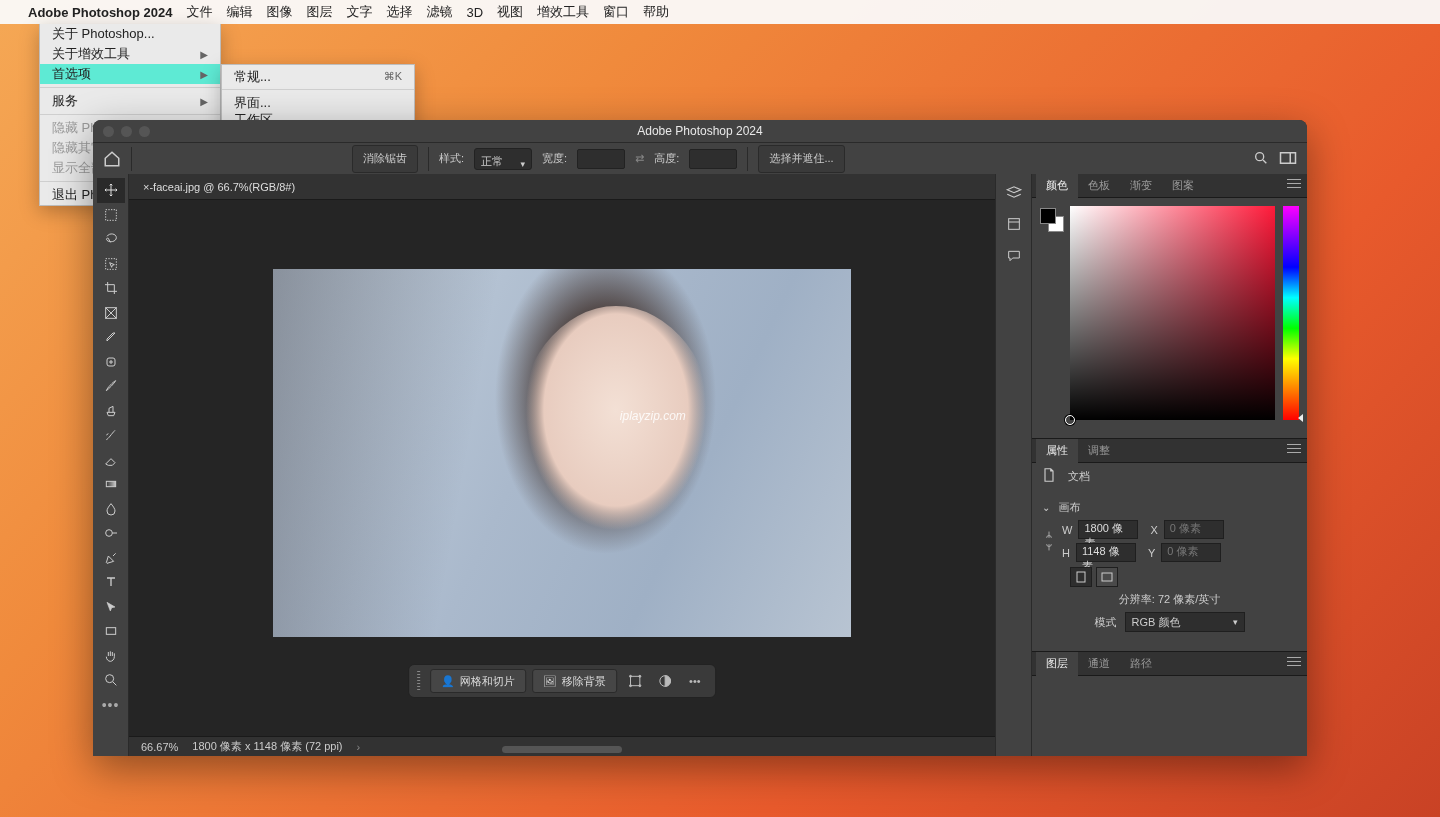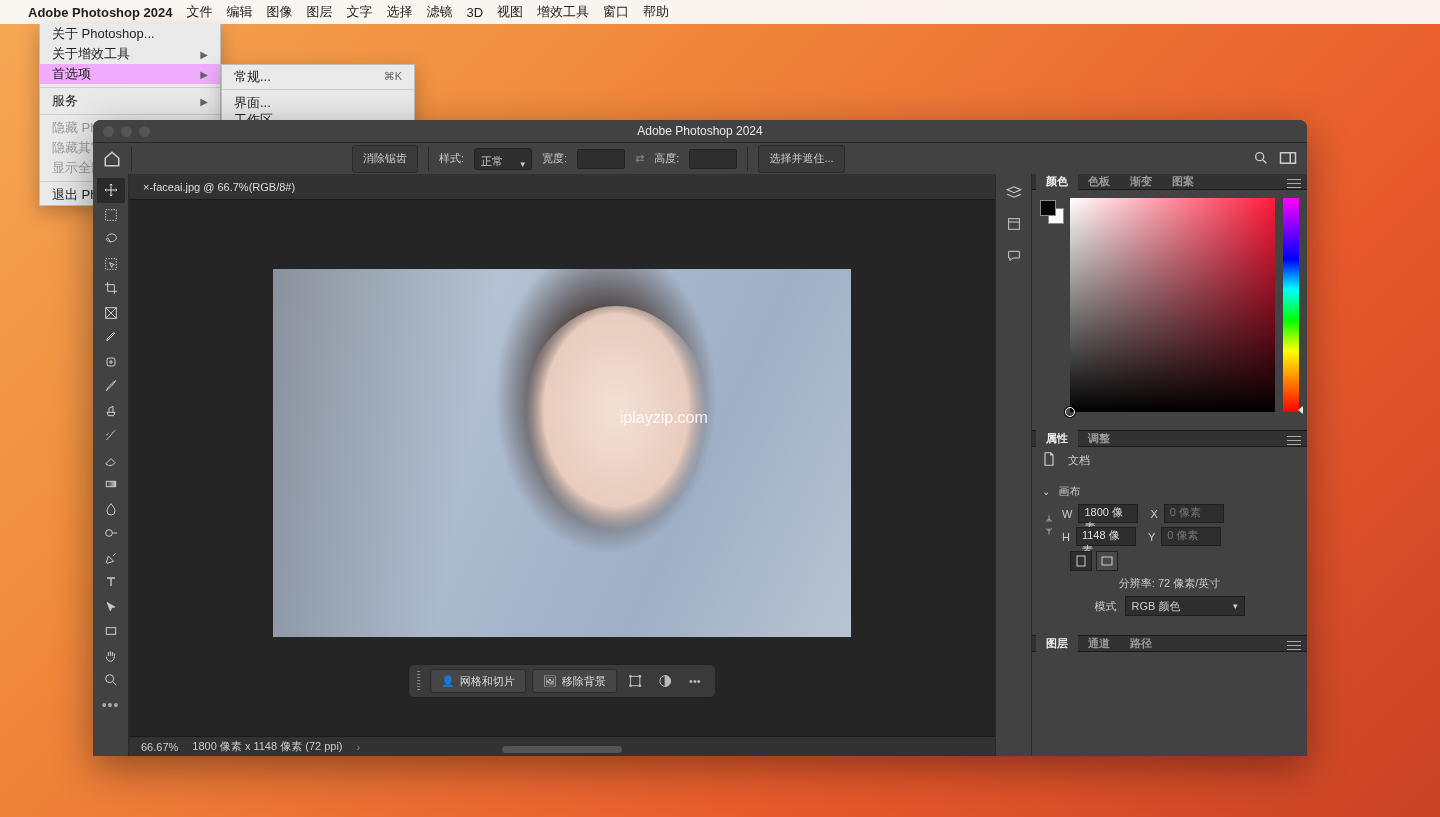--- a/index.html
+++ b/index.html
@@ -7,21 +7,21 @@
 
 
 .menubar { height: 24px; background: rgba(250,250,250,0.95); display: flex; align-items: center; padding: 0 14px; font-size: 13px; color: #222; }
 .menubar .apple { font-size: 15px; margin-right: 14px; }
 .menubar .app-name { font-weight: 700; margin-right: 14px; }
 .menubar .mitem { margin-right: 14px; cursor: default; }
 
 
 .dropdown1 { position: absolute; left: 39px; top: 24px; width: 182px; background: #eaeaea; border: 1px solid #bdbdbd; border-top: none; box-shadow: 0 6px 18px rgba(0,0,0,0.25); font-size: 13px; color: #222; }
 .dropdown1 .row { height: 20px; display: flex; align-items: center; padding: 0 12px; justify-content: space-between; }
-.dropdown1 .row.hover { background: #f0abfc; }
+.dropdown1 .row.hover { background: #5eead4; }
 .dropdown1 .row.dis { color: #9b9b9b; }
 .dropdown1 .sep { height: 1px; background: #cfcfcf; margin: 3px 0; }
 .dropdown1 .chev { font-size: 10px; color: #666; }
 .dropdown1 .short { color: #999; font-size: 11px; }
 
 
 .dropdown2 { position: absolute; left: 221px; top: 64px; width: 194px; background: #eaeaea; border: 1px solid #bdbdbd; box-shadow: 0 6px 18px rgba(0,0,0,0.25); font-size: 13px; color: #222; padding: 3px 0; }
 .dropdown2 .row { height: 17.3px; display: flex; align-items: center; padding: 0 12px; justify-content: space-between; }
 .dropdown2 .row.hl { background: #1a6fe8; color: #fff; }
 .dropdown2 .sep { height: 1px; background: #cfcfcf; margin: 4px 0; }
@@ -48,33 +48,33 @@
 .tool svg { width: 16px; height: 16px; }
 .tool:first-child { background: #2a2a2a; }
 
 .ps-center { flex: 1; display: flex; flex-direction: column; background: #252525; min-width: 0; }
 .doc-tab { height: 26px; background: #323232; display: flex; align-items: center; padding: 0 14px; font-size: 11px; color: #ddd; border-bottom: 1px solid #1a1a1a; }
 .canvas-area { flex: 1; background: #252525; position: relative; display: flex; align-items: center; justify-content: center; overflow: hidden; }
 .canvas-img { width: 578px; height: 368px; background: linear-gradient(115deg, #c8d4e0 0%, #aab9cc 45%, #9fb0c5 70%, #b8c4d2 100%); position: relative; margin-top: -30px; }
 .portrait-head { position:absolute; left:42%; top:10%; width:200px; height:260px; background: radial-gradient(ellipse 120px 160px at 50% 40%, #f3e0d5 0%, #e8ccbf 60%, rgba(232,204,191,0) 75%); border-radius:50% 50% 45% 45%; }
 .portrait-hair { position:absolute; left:28%; top:0; width:310px; height:368px; background: radial-gradient(ellipse 170px 240px at 55% 35%, rgba(45,32,28,0.9) 0%, rgba(60,44,38,0.85) 35%, rgba(60,44,38,0) 65%); }
 .portrait-shadow { position:absolute; left:0; top:0; width:260px; height:368px; background: linear-gradient(100deg, rgba(20,20,30,0.35) 0%, rgba(20,20,30,0) 70%); }
-.watermark { position: absolute; top: 38%; left: 60%; color: rgba(255,255,255,0.85); font-size: 16px; }
+.watermark { position: absolute; top: 38%; left: 60%; color: rgba(255,255,255,0.85); font-size: 12px; font-style: italic; }
 .ctx-bar { position: absolute; bottom: 38px; left: 50%; transform: translateX(-50%); height: 34px; background: #3a3a3a; border: 1px solid #222; border-radius: 6px; display: flex; align-items: center; padding: 0 8px; gap: 6px; font-size: 11px; color: #ddd; }
 .ctx-bar .grip { width: 3px; height: 20px; background: repeating-linear-gradient(#888 0 1px, transparent 1px 3px); margin-right: 4px; }
 .ctx-btn { height: 24px; padding: 0 10px; background: #464646; border: 1px solid #2a2a2a; border-radius: 3px; display: flex; align-items: center; gap: 5px; }
 .ctx-icon { width: 24px; display: flex; align-items: center; justify-content: center; color: #bbb; }
 .status-bar { height: 20px; background: #323232; border-top: 1px solid #1a1a1a; display: flex; align-items: center; padding: 0 12px; font-size: 11px; color: #ccc; gap: 14px; position:relative; }
 .status-bar .scroll-h { position: absolute; left: 50%; transform: translateX(-50%); bottom: 3px; width: 120px; height: 7px; background: #555; border-radius: 4px; }
 
 .ps-rail { width: 36px; background: #424242; border-left: 1px solid #2a2a2a; display: flex; flex-direction: column; align-items: center; padding-top: 8px; gap: 12px; }
 .rail-btn { width: 24px; height: 20px; color: #ccc; display: flex; align-items: center; justify-content: center; }
 
 .ps-panels { width: 276px; background: #424242; border-left: 1px solid #2a2a2a; display: flex; flex-direction: column; font-size: 11px; color: #ccc; }
-.panel-tabs { height: 16px; background: #323232; display: flex; align-items: center; padding: 0 4px; gap: 0; border-bottom: 1px solid #1a1a1a; position:relative;font-weight:bold; }
+.panel-tabs { height: 24px; background: #323232; display: flex; align-items: center; padding: 0 4px; gap: 0; border-bottom: 1px solid #1a1a1a; position:relative; }
 .ptab { height: 24px; padding: 0 10px; display: flex; align-items: center; color: #999; }
 .ptab.active { background: #424242; color: #eee; }
 .panel-menu-icon { position:absolute; right:6px; top:5px; width:14px; height:12px; color:#aaa; background: repeating-linear-gradient(#aaa 0 1px, transparent 1px 4px); }
 
 .color-panel { height: 240px; padding: 8px; display: flex; gap: 8px; }
 .fg-bg { width: 22px; height: 22px; position: relative; margin-top: 2px; }
 .fg-sw { position:absolute; left:0; top:0; width:16px; height:16px; background:#000; border:1px solid #888; }
 .bg-sw { position:absolute; right:-2px; bottom:-2px; width:16px; height:16px; background:#fff; border:1px solid #888; }
 .sat-field { flex:1; height: 214px; background: linear-gradient(to top, #000 0%, rgba(0,0,0,0) 100%), linear-gradient(to right, #fff 0%, #ff1a3a 100%); position: relative; }
 .sat-cursor { position:absolute; left:-5px; bottom:-5px; width:10px; height:10px; border:1px solid #fff; border-radius:50%; box-shadow:0 0 0 1px #000; }

